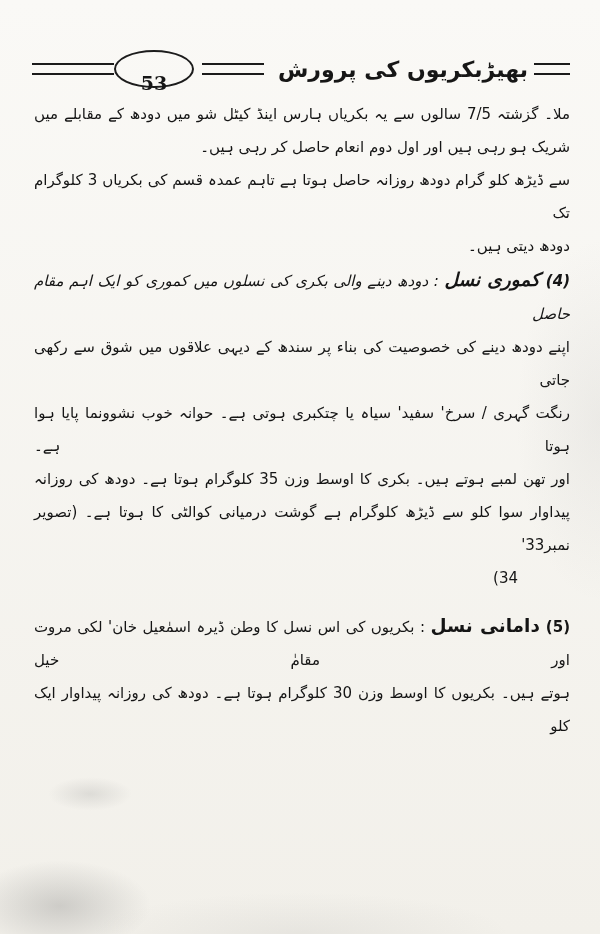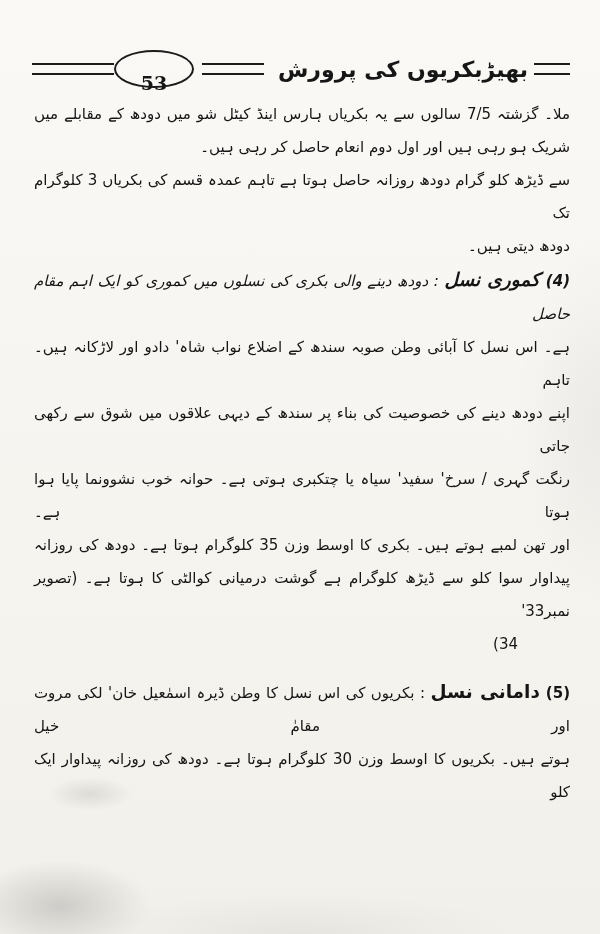--- a/index.html
+++ b/index.html
@@ -85,21 +85,20 @@
     </div>
     <div class="drule drule-left"></div>
   </div>
 
   <div class="body" id="body-lines">
       <div class="line j">ملا۔ گزشتہ 7/5 سالوں سے یہ بکریاں ہارس اینڈ کیٹل شو میں دودھ کے مقابلے میں</div>
       <div class="line e">شریک ہو رہی ہیں اور اول دوم انعام حاصل کر رہی ہیں۔</div>
       <div class="line j">سے ڈیڑھ کلو گرام دودھ روزانہ حاصل ہوتا ہے تاہم عمدہ قسم کی بکریاں 3 کلوگرام تک</div>
       <div class="line e">دودھ دیتی ہیں۔</div>
       <div class="line j gap-sm"><span class="num">(4) </span><span class="head">کموری نسل</span><span> : دودھ دینے والی بکری کی نسلوں میں کموری کو ایک اہم مقام حاصل</span></div>
-      <div class="line j">ہے۔ اس نسل کا آبائی وطن صوبہ سندھ کے اضلاع نواب شاہ' دادو اور لاڑکانہ ہیں۔ تاہم</div>
       <div class="line j">اپنے دودھ دینے کی خصوصیت کی بناء پر سندھ کے دیہی علاقوں میں شوق سے رکھی جاتی</div>
       <div class="line j">رنگت گہری / سرخ' سفید' سیاہ یا چتکبری ہوتی ہے۔ حوانہ خوب نشوونما پایا ہوا ہوتا ہے۔</div>
       <div class="line j">اور تھن لمبے ہوتے ہیں۔ بکری کا اوسط وزن 35 کلوگرام ہوتا ہے۔ دودھ کی روزانہ</div>
       <div class="line j">پیداوار سوا کلو سے ڈیڑھ کلوگرام ہے گوشت درمیانی کوالٹی کا ہوتا ہے۔ (تصویر نمبر33'</div>
       <div class="line ref">(34</div>
       <div class="line j gap-lg"><span class="num">(5) </span><span class="head">دامانی نسل</span><span> : بکریوں کی اس نسل کا وطن ڈیرہ اسمٰعیل خان' لکی مروت اور مقامٰ خیل</span></div>
       <div class="line j">ہوتے ہیں۔ بکریوں کا اوسط وزن 30 کلوگرام ہوتا ہے۔ دودھ کی روزانہ پیداوار ایک کلو</div>
     </div>
 
 </div>

